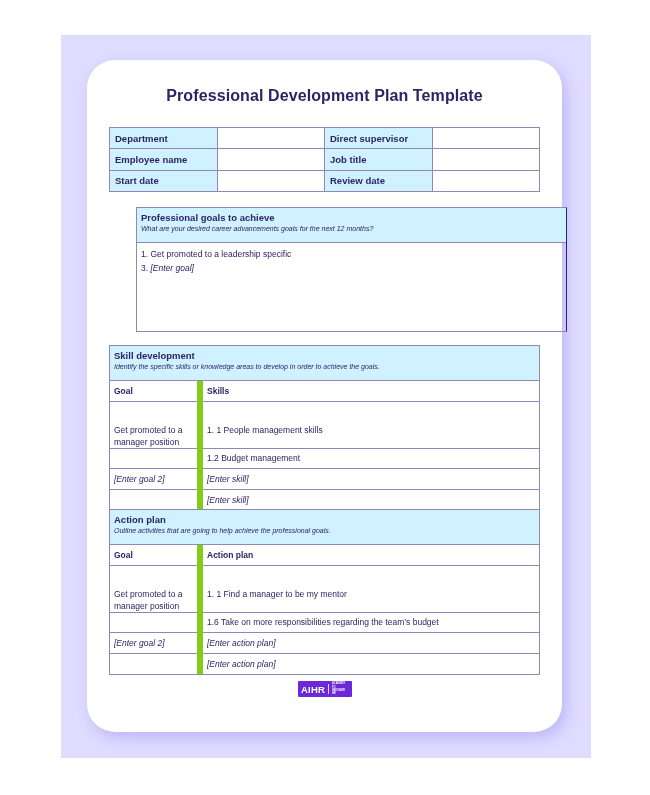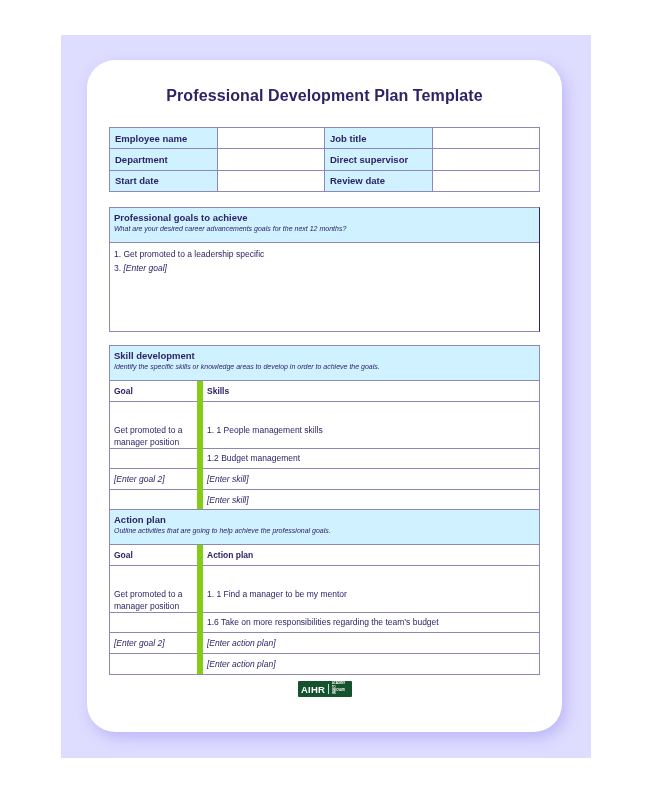--- a/index.html
+++ b/index.html
@@ -39,69 +39,69 @@
     position: absolute; left: 22px; width: 431px;
     border: 1px solid #8d88b4;
   }
   .section .head {
     background: #d0f1ff; padding: 4px 4px 0 4px; height: 35px;
     border-bottom: 1px solid #8d88b4;
   }
   .section .head .h { font-size: 9.5px; font-weight: bold; color: #2b2466; line-height: 12px; }
   .section .head .sub { font-size: 7px; font-style: italic; color: #2b2466; line-height: 10px; }
 
-  .goals { top: 147px; height: 125px; border-right: 1.5px solid #2b2466; }
+  .goals { top: 147px; height: 125px; border-right: 1.5px solid #2b2466; margin-left: 27px; }
   .goals .body { padding: 5px 4px; font-size: 8.5px; line-height: 13.5px; }
   .goals .ital { font-style: italic; }
 
   .grid { border-collapse: collapse; table-layout: fixed; width: 100%; }
   .grid td {
     border-top: 1px solid #8d88b4; font-size: 8.5px; padding: 0 4px;
     vertical-align: middle; color: #2b2466; line-height: 12px;
   }
   .grid tr:first-child td { border-top: none; }
   .grid td.c1 { width: 90px; border-right: 6px solid #84cc16; }
   .grid td.hdr { font-weight: bold; height: 20px; }
   .grid tr.tall td { height: 32px; vertical-align: top; padding-top: 22px; }
   .grid tr.norm td { height: 20.5px; margin-top: 31px; }
   .grid .ital { font-style: italic; }
 
   .skills { top: 285px; }
   .action { top: 449px; }
 
   .logo {
     position: absolute; left: 211px; top: 621px; width: 54px; height: 16px;
-    background: #14532d; border-radius: 1px; display: flex; align-items: center;
+    background: #6d28d9; border-radius: 1px; display: flex; align-items: center;
     padding: 0 3px;
   }
   .logo .brand { color: #fff; font-weight: bold; font-size: 9.5px; letter-spacing: 0.2px; }
   .logo .div { width: 1px; height: 10px; background: rgba(255,255,255,0.8); margin: 0 3px; }
   .logo .tag { color: #fff; font-size: 2.6px; line-height: 3.3px; font-weight: bold; }
 </style>
 </head>
 <body>
 
 <div class="backdrop"></div>
 
 <div class="page">
 
   <div class="title">Professional Development Plan Template</div>
 
   <table class="info">
     <tbody>
         <tr>
+      <td class="lbl">Department</td>
+      <td></td>
+      <td class="lbl">Direct supervisor</td>
+      <td class="sep"></td>
+    </tr>
+    <tr>
       <td class="lbl">Employee name</td>
       <td></td>
       <td class="lbl">Job title</td>
-      <td class="sep"></td>
-    </tr>
-    <tr>
-      <td class="lbl">Department</td>
-      <td></td>
-      <td class="lbl">Direct supervisor</td>
       <td class="sep"></td>
     </tr>
     <tr>
       <td class="lbl">Start date</td>
       <td></td>
       <td class="lbl">Review date</td>
       <td class="sep"></td>
     </tr>
   </tbody>
     </table>

